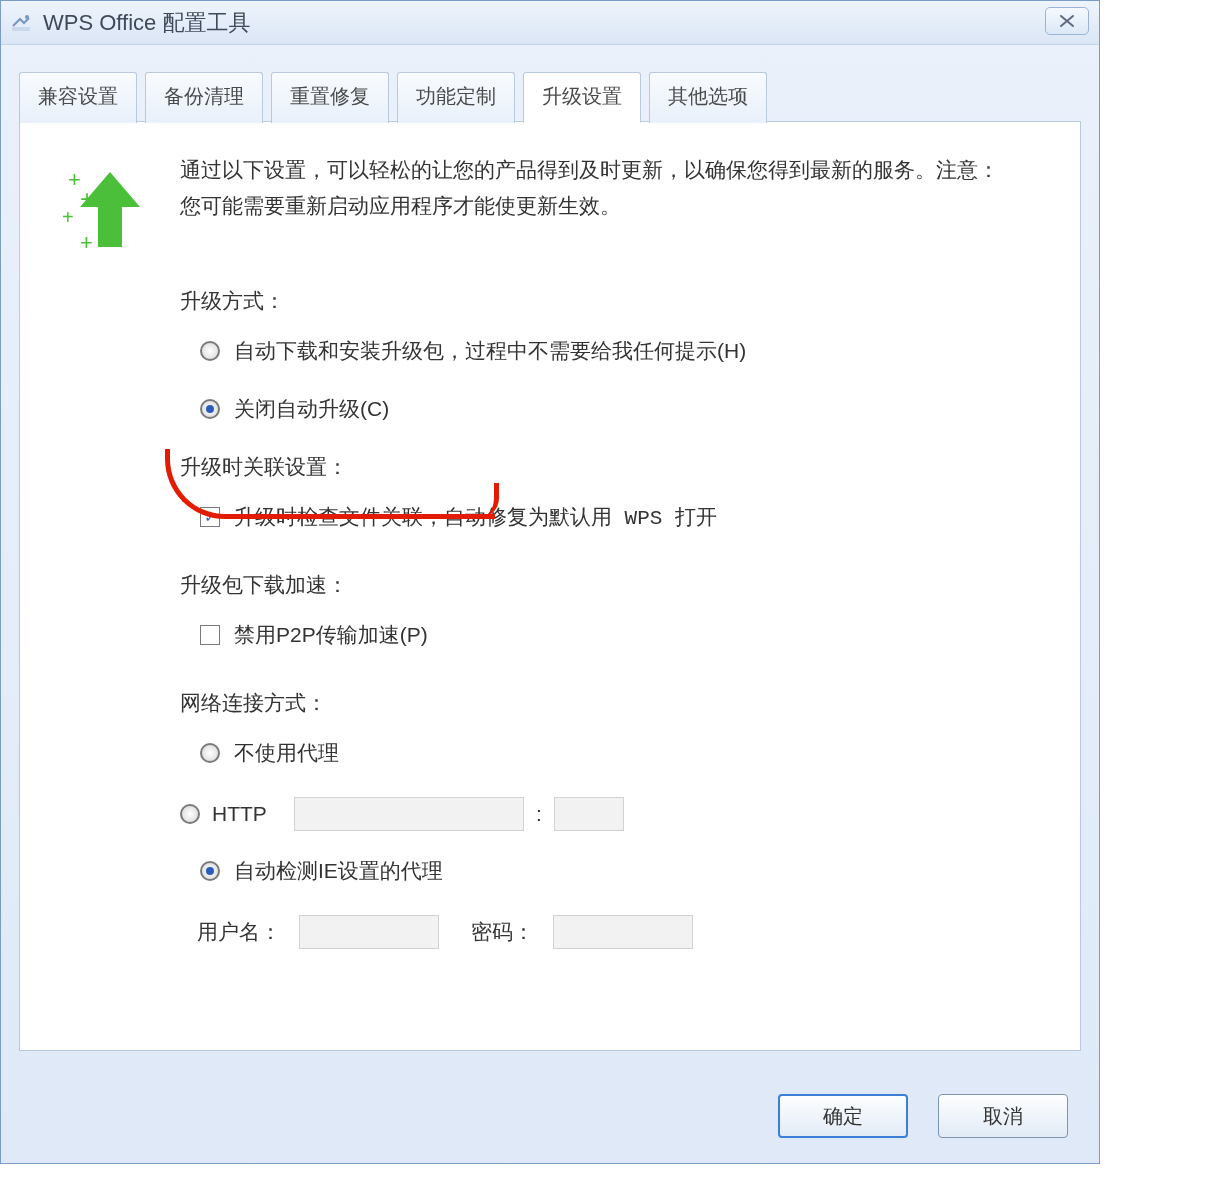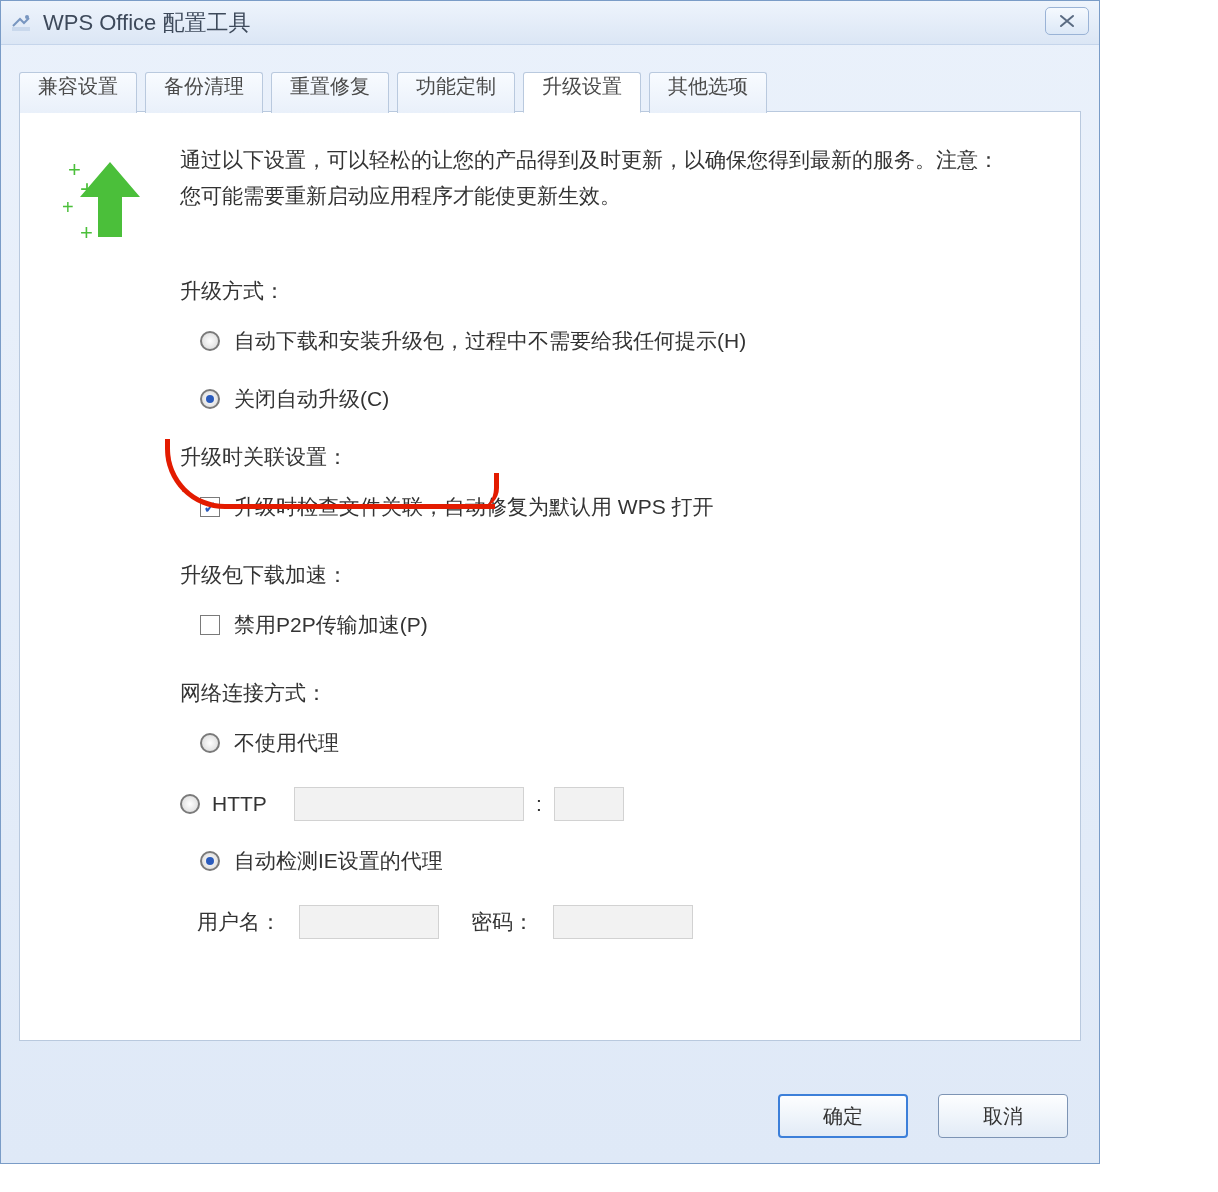--- a/index.html
+++ b/index.html
@@ -49,21 +49,21 @@
   cursor: pointer;
 }
 .tabs {
   margin: 26px 18px 0 18px;
   display: flex;
   gap: 8px;
   position: relative;
   z-index: 2;
 }
 .tab {
-  padding: 0 18px 12px 18px;
+  padding: 10px 18px 12px 18px;
   background: linear-gradient(#f8fbff, #e9f0fa);
   border: 1px solid #b9c9de;
   border-bottom: none;
   border-radius: 3px 3px 0 0;
   color: #4a4a4a;
   font-size: 20px;
   cursor: pointer;
   position: relative;
   top: 1px;
 }
@@ -257,21 +257,21 @@
       <div class="option-row">
         <span class="radio"></span>
         <span>自动下载和安装升级包，过程中不需要给我任何提示(H)</span>
       </div>
       <div class="option-row">
         <span class="radio checked"></span>
         <span>关闭自动升级(C)</span>
       </div>
     </div>
 
-    <div class="section-body" style="margin-top:24px;">
+    <div class="section-body" style="margin-top:24px;font-family:Liberation Mono, monospace;">
       <div class="section-title">升级时关联设置：</div>
       <div class="option-row">
         <span class="checkbox checked"></span>
         <span>升级时检查文件关联，自动修复为默认用 WPS 打开</span>
       </div>
     </div>
 
     <div class="section-body" style="margin-top:40px;">
       <div class="section-title">升级包下载加速：</div>
       <div class="option-row">

